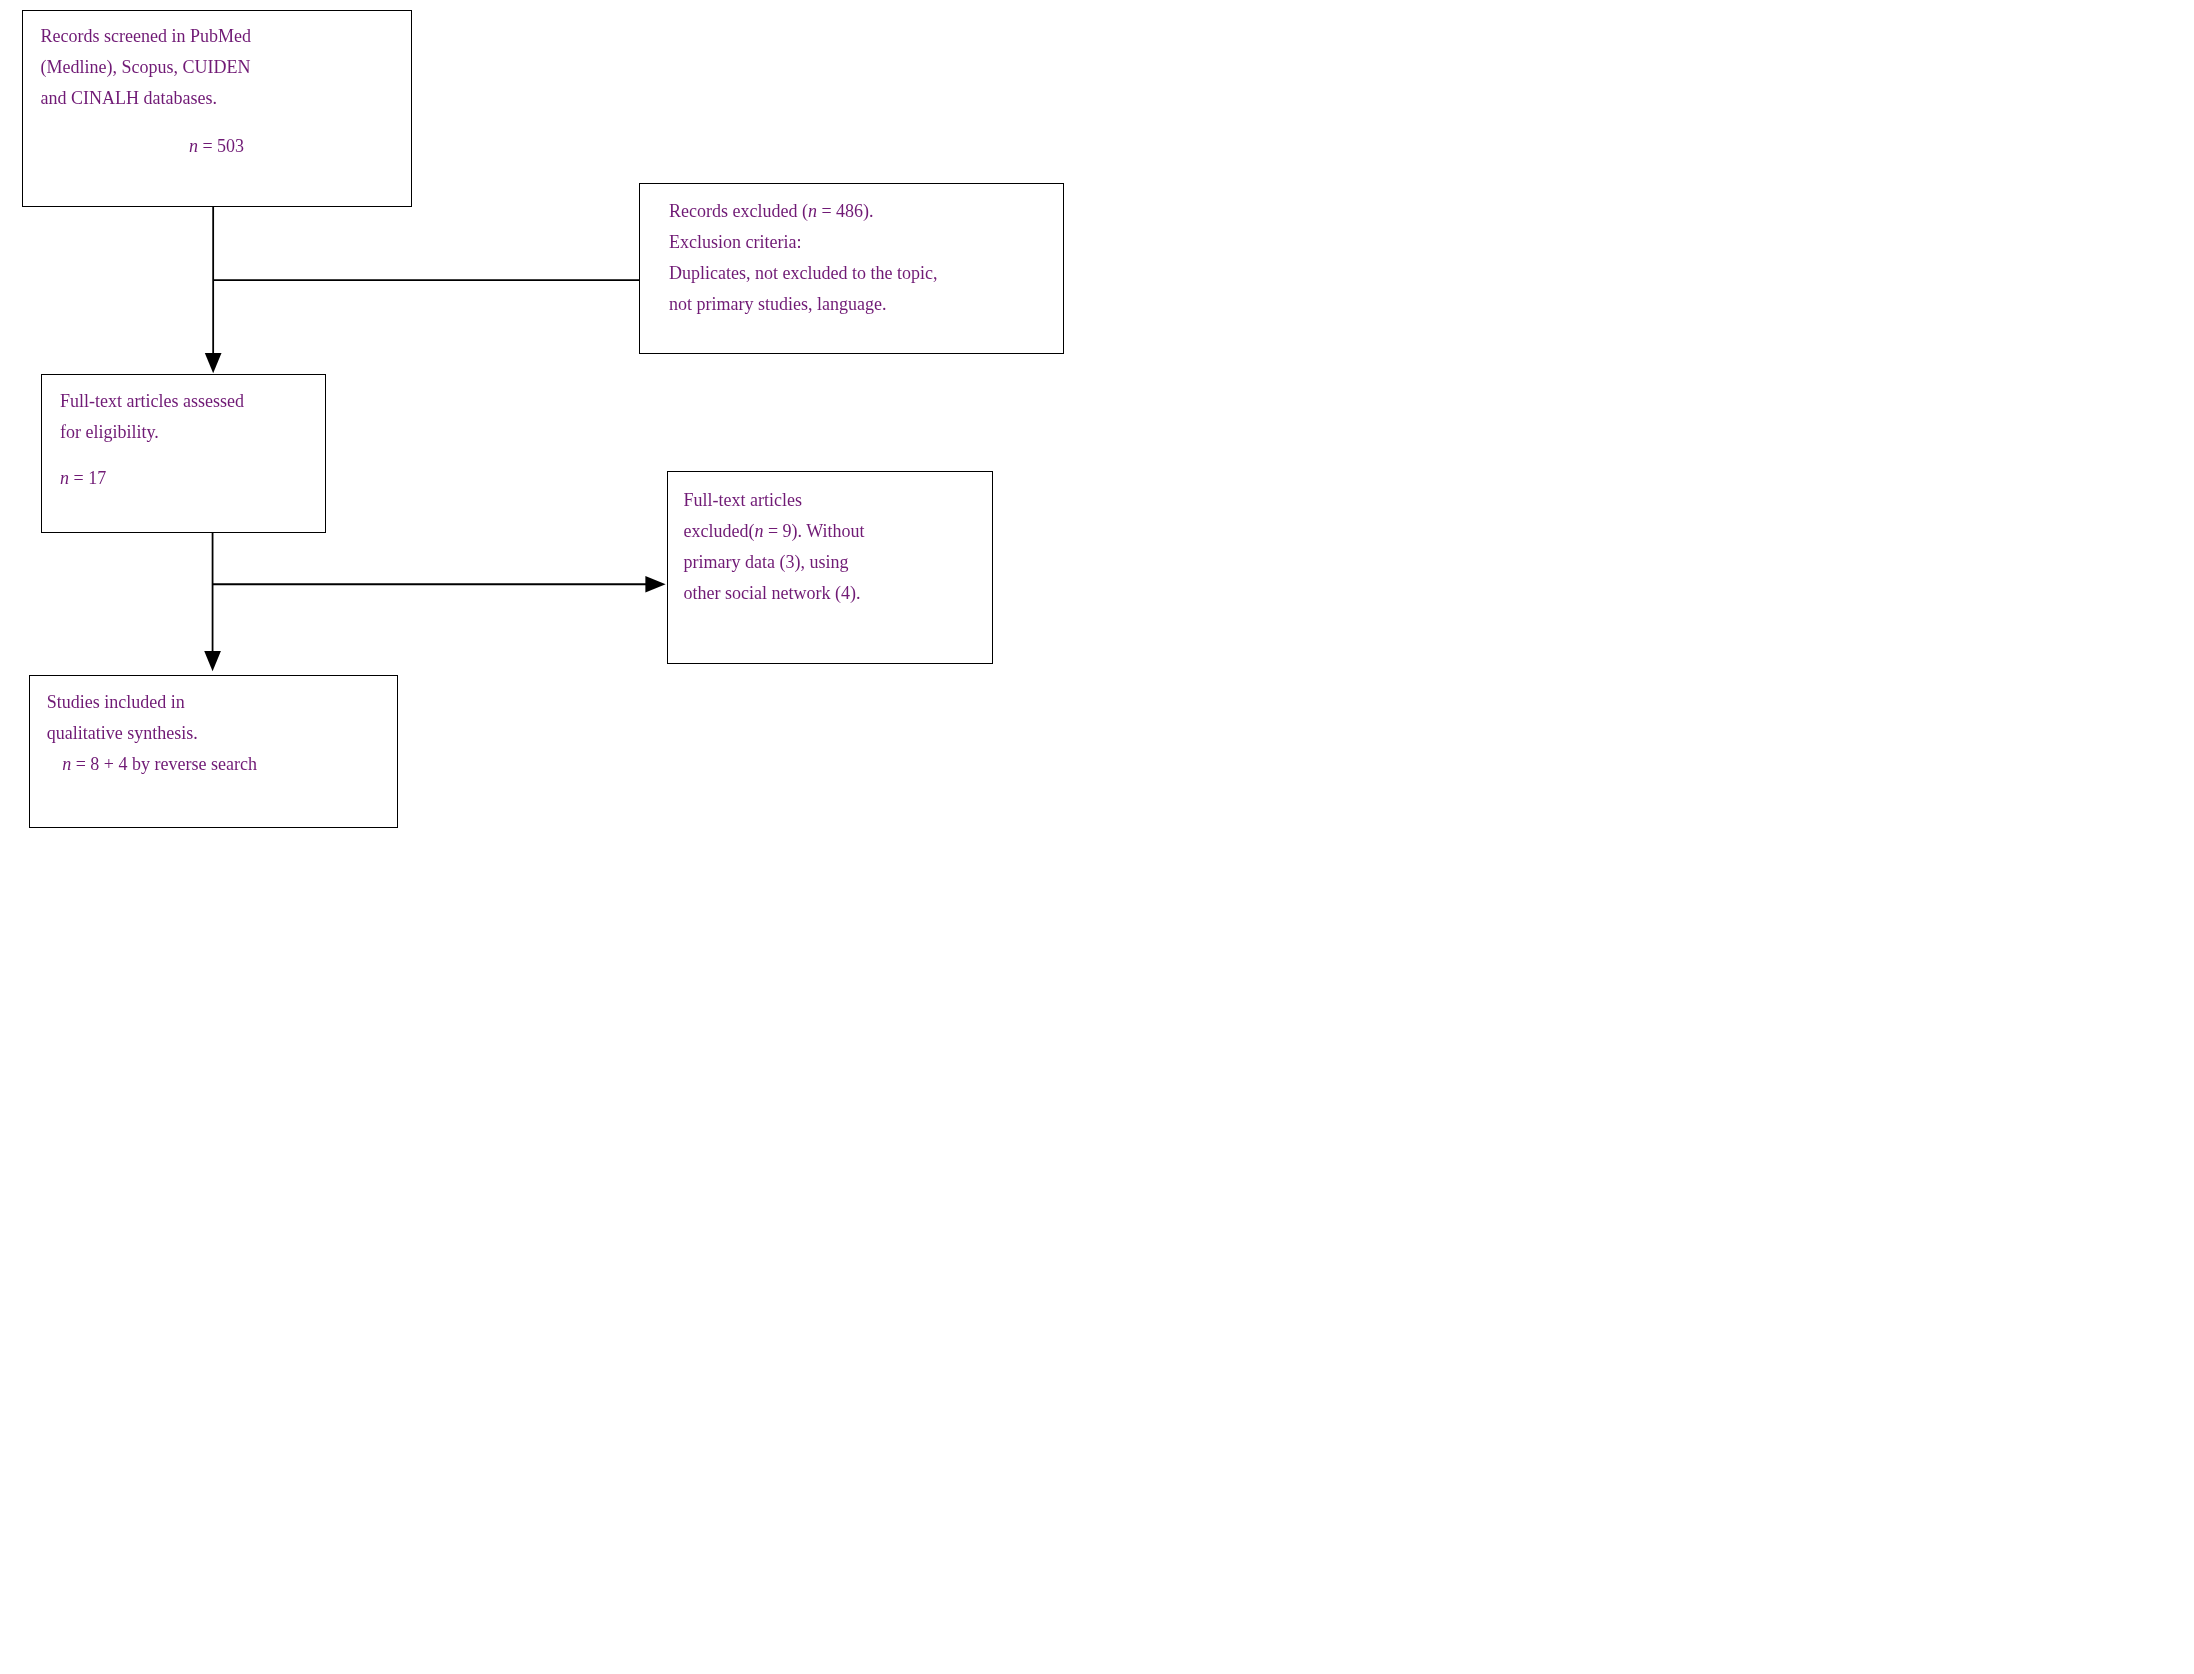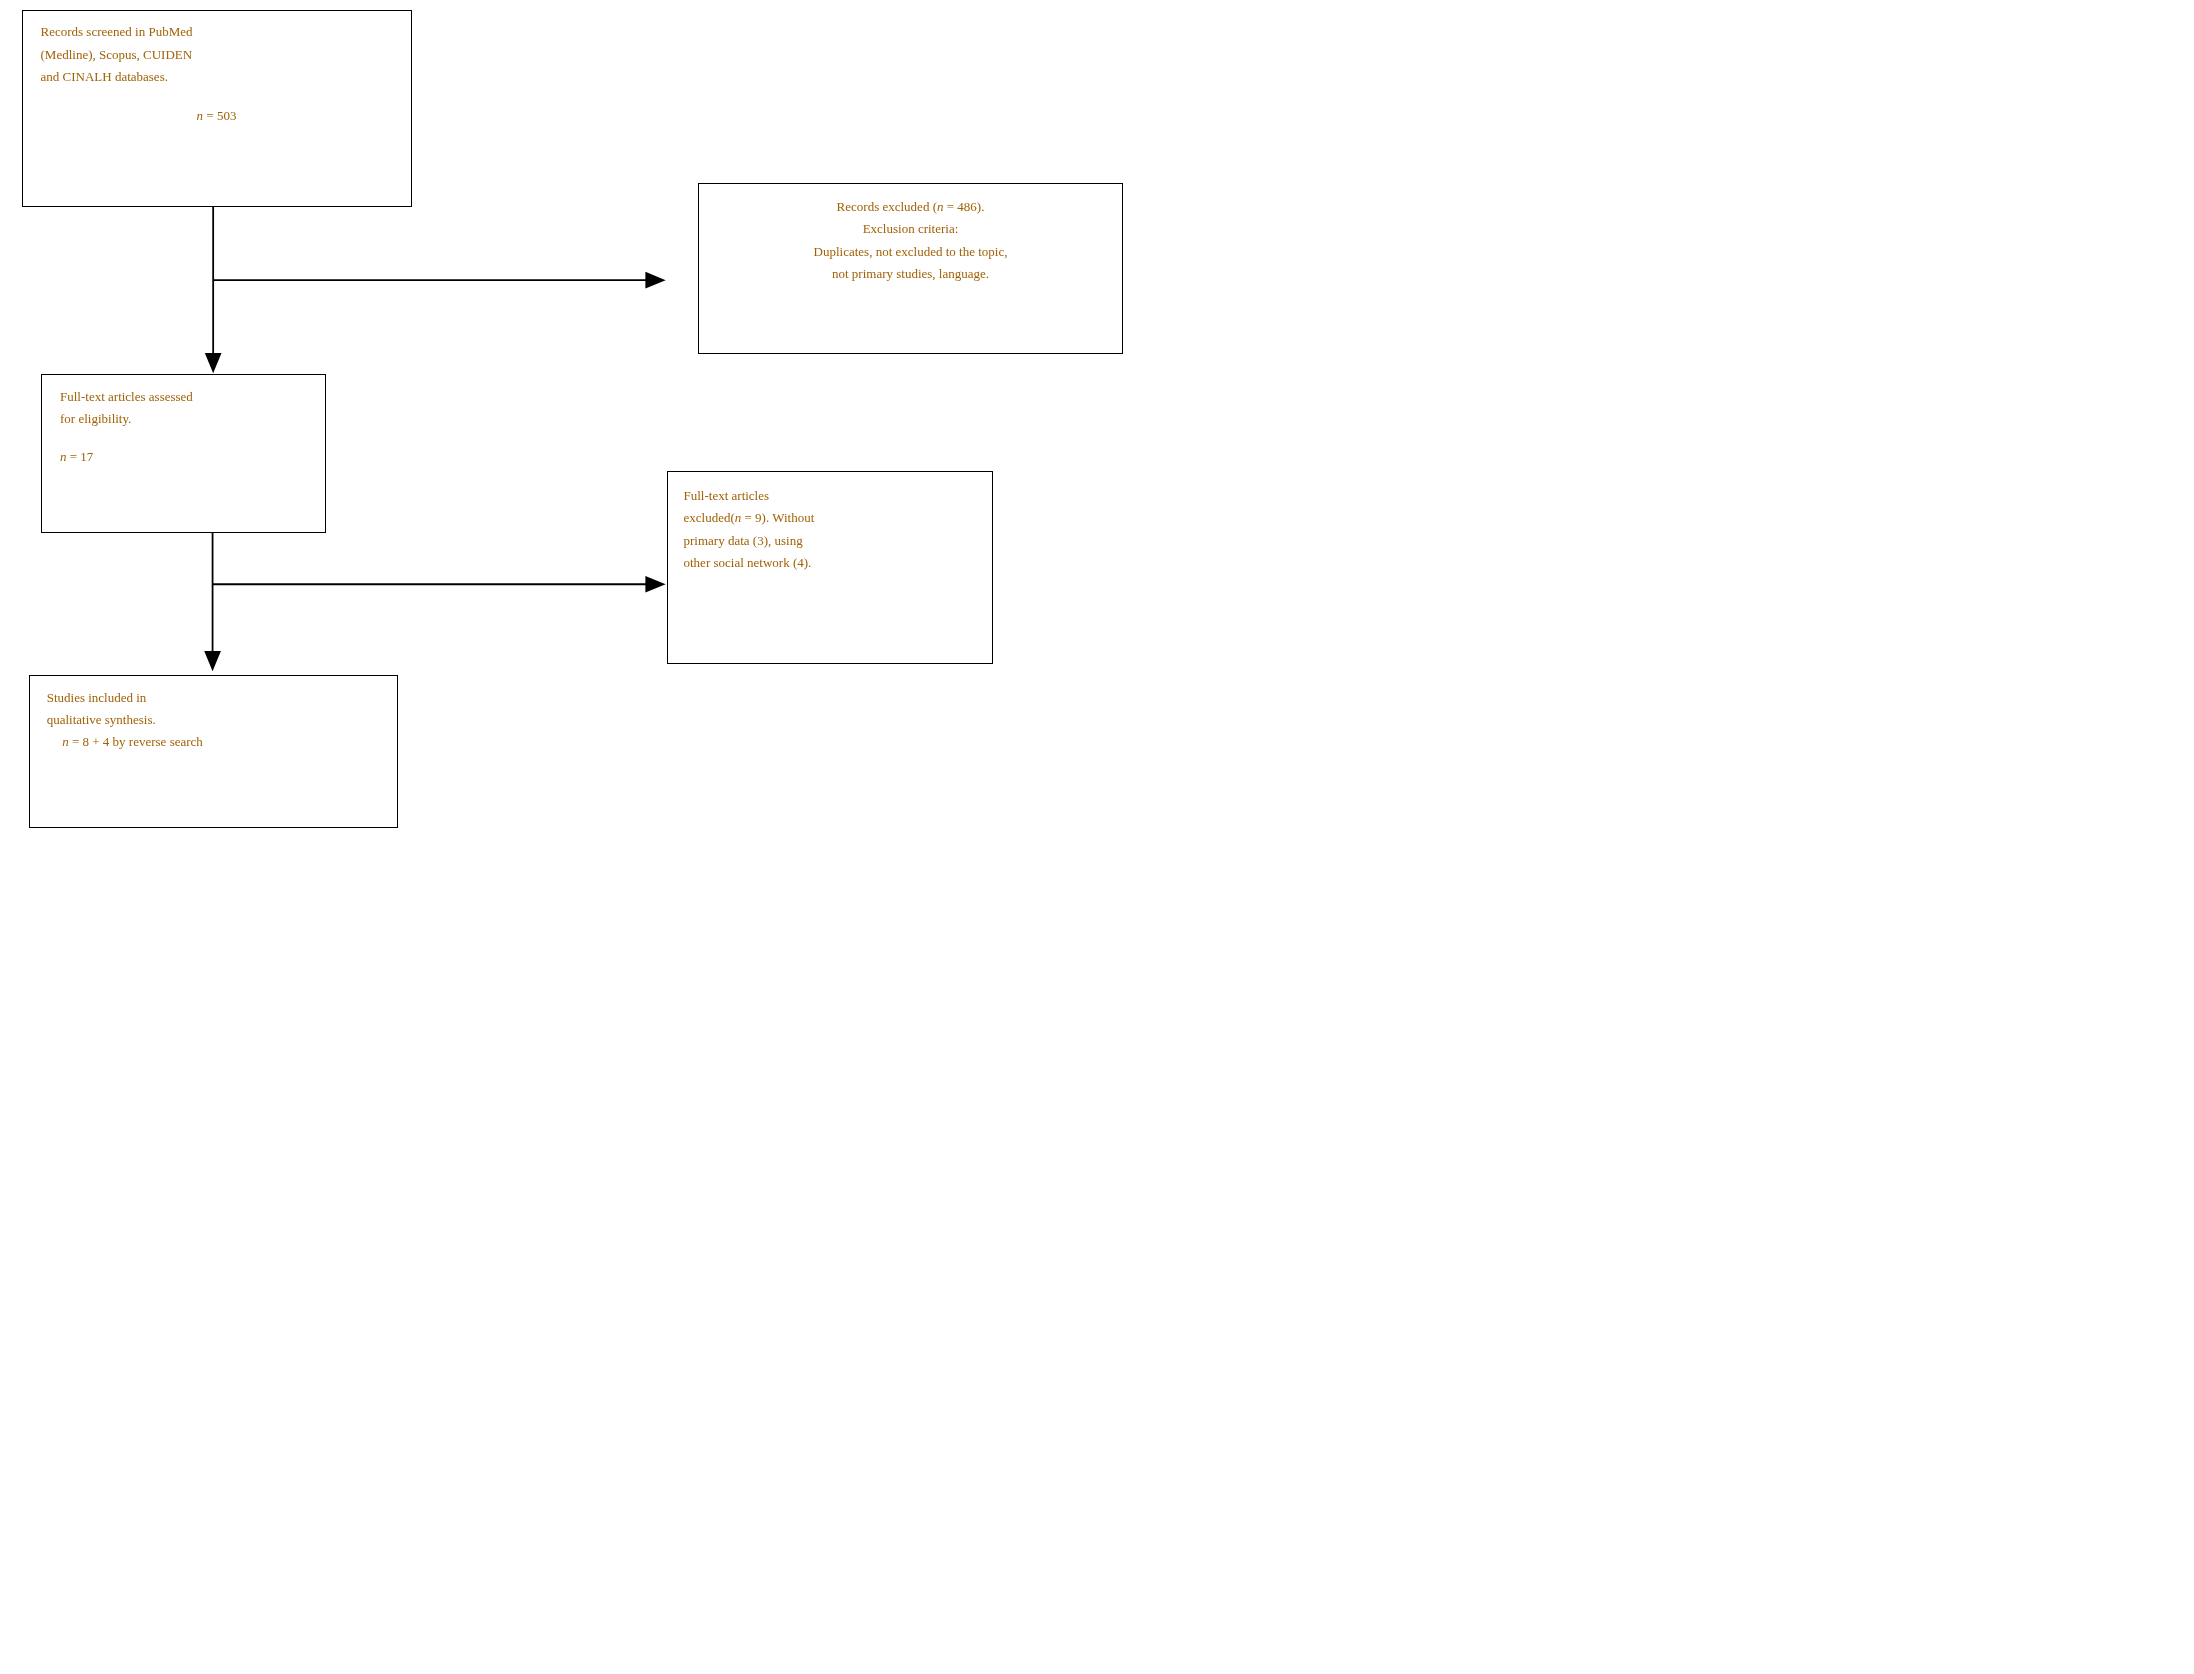--- a/index.html
+++ b/index.html
@@ -6,22 +6,22 @@
     margin: 0;
     padding: 0;
     background: #ffffff;
   }
   .page {
     position: relative;
     width: 1097px;
     height: 837px;
     background: #ffffff;
     font-family: "Liberation Serif", "DejaVu Serif", serif;
-    color: #a16207;
-    font-size: 13px;
+    color: #701a75;
+    font-size: 18px;
     line-height: 1.72;
   }
   .arrows {
     position: absolute;
     left: 0;
     top: 0;
     pointer-events: none;
   }
   .box {
     position: absolute;
@@ -39,24 +39,24 @@
   
   #box-screened {
     left: 21.5px; top: 9.5px;
     width: 390px; height: 197px;
     padding: 10.7px 18px;
   }
   #box-screened .nrow { margin-top: 16.7px; text-align: center; }
 
   
   #box-rec-excluded {
-    left: 698px; top: 183px;
+    left: 639px; top: 183px;
     width: 425px; height: 171px;
-    padding: 12px 5px;
-    text-align: center;
+    padding: 12px 29px;
+    text-align: left;
   }
 
   
   #box-assessed {
     left: 41px; top: 374px;
     width: 285px; height: 159px;
     padding: 10.7px 18px;
   }
   #box-assessed .nrow { margin-top: 15.5px; }
 

